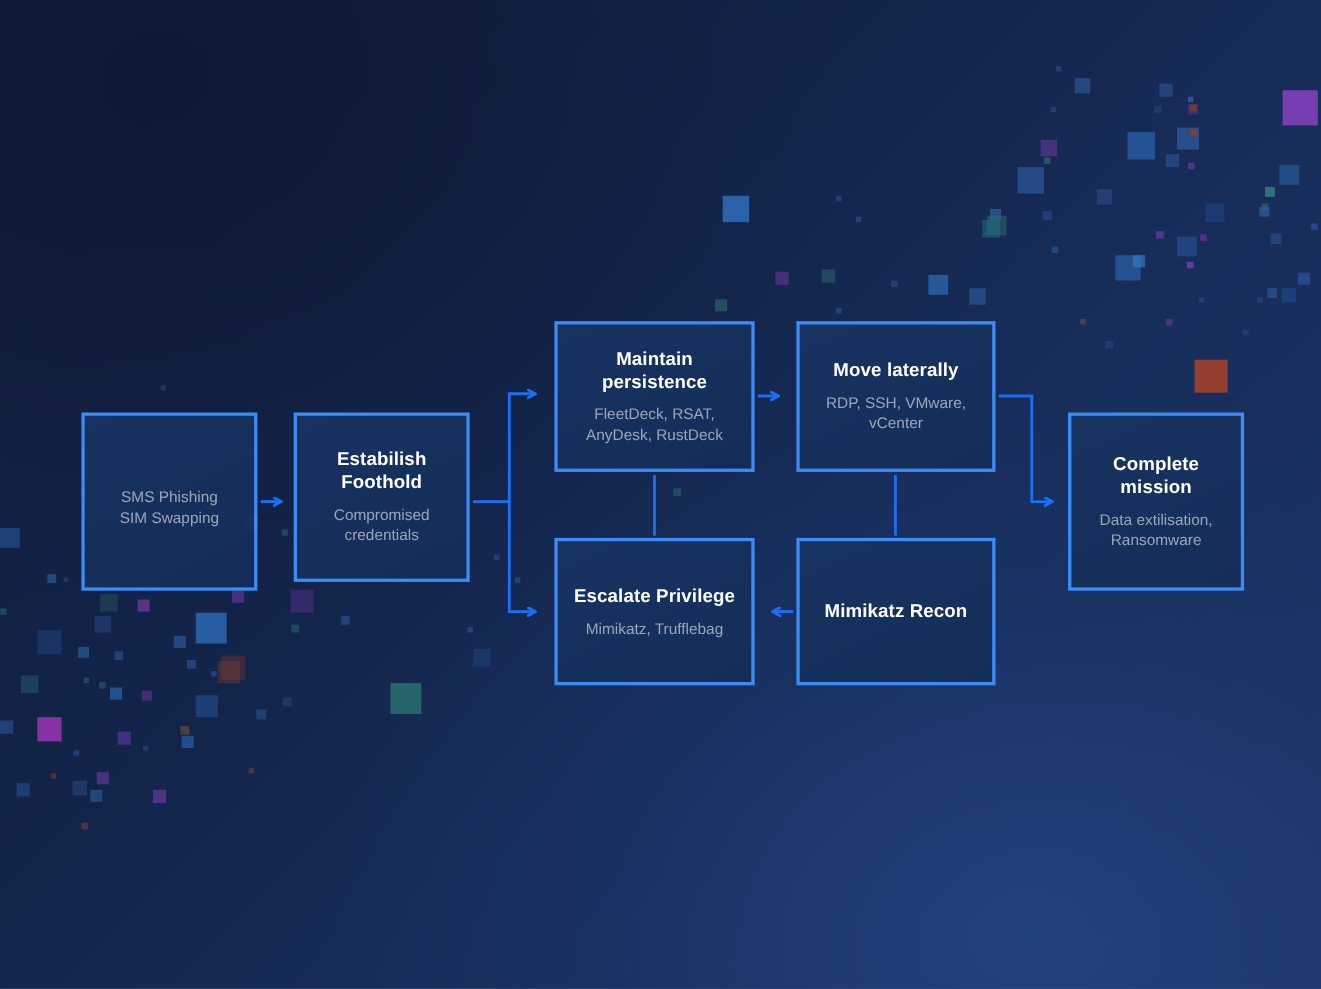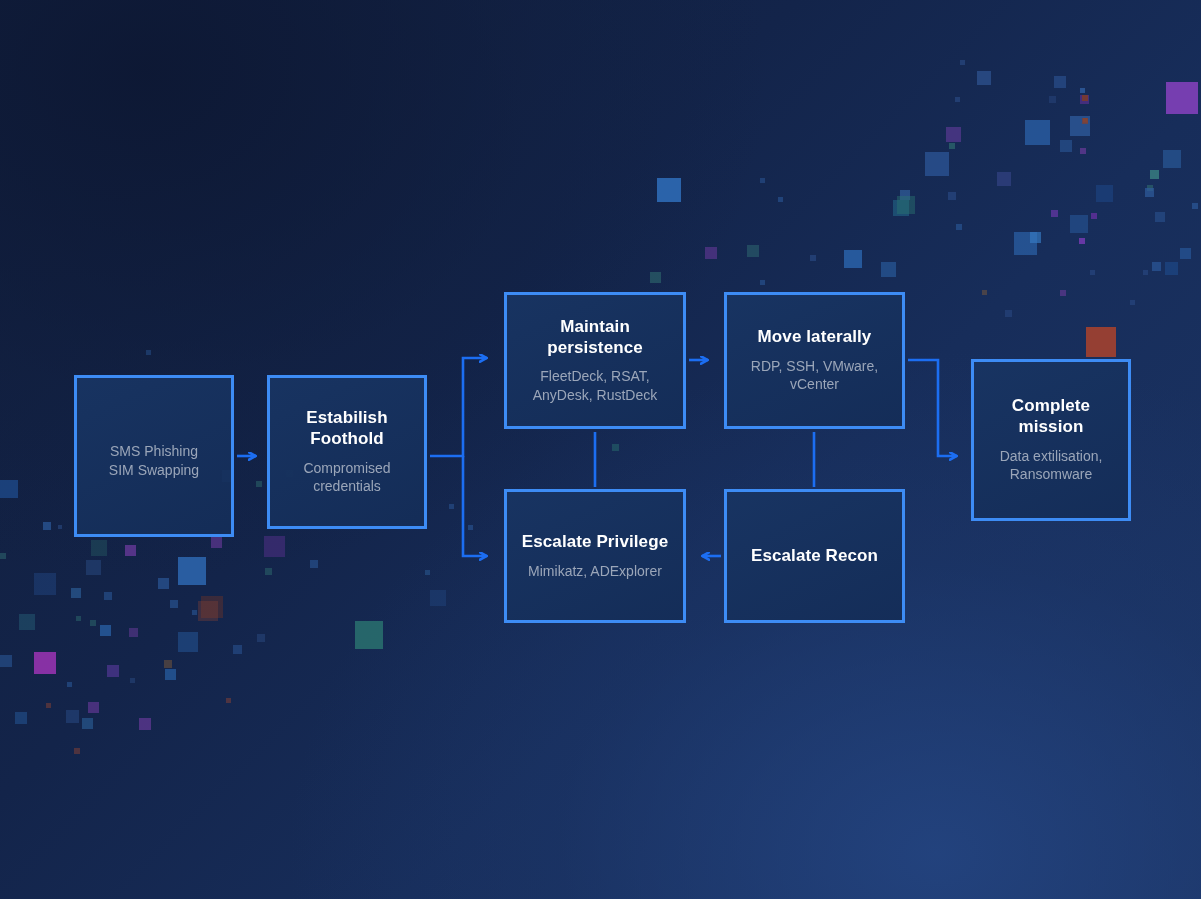--- a/index.html
+++ b/index.html
@@ -208,25 +208,25 @@
     <div class="subtitle">RDP, SSH, VMware,<br>vCenter</div>
   </div>
 
   <div class="node" style="left:504px; top:292px; width:182px; height:137px;">
     <div class="title">Maintain persistence</div>
     <div class="subtitle">FleetDeck, RSAT,<br>AnyDesk, RustDeck</div>
   </div>
 
   <div class="node" style="left:504px; top:489px; width:182px; height:134px;">
     <div class="title">Escalate Privilege</div>
-    <div class="subtitle">Mimikatz, ADExplorer</div>
+    <div class="subtitle">Mimikatz, Trufflebag</div>
   </div>
 
   <div class="node" style="left:724px; top:489px; width:181px; height:134px;">
-    <div class="title">Escalate Recon</div>
-  </div>
-
-  <div class="node" style="left:971px; top:359px; width:160px; height:162px;">
+    <div class="title">Mimikatz Recon</div>
+  </div>
+
+  <div class="node" style="left:971px; top:375px; width:160px; height:162px;">
     <div class="title">Complete mission</div>
     <div class="subtitle">Data extilisation,<br>Ransomware</div>
   </div>
 
 </div>
 
 </body></html>

